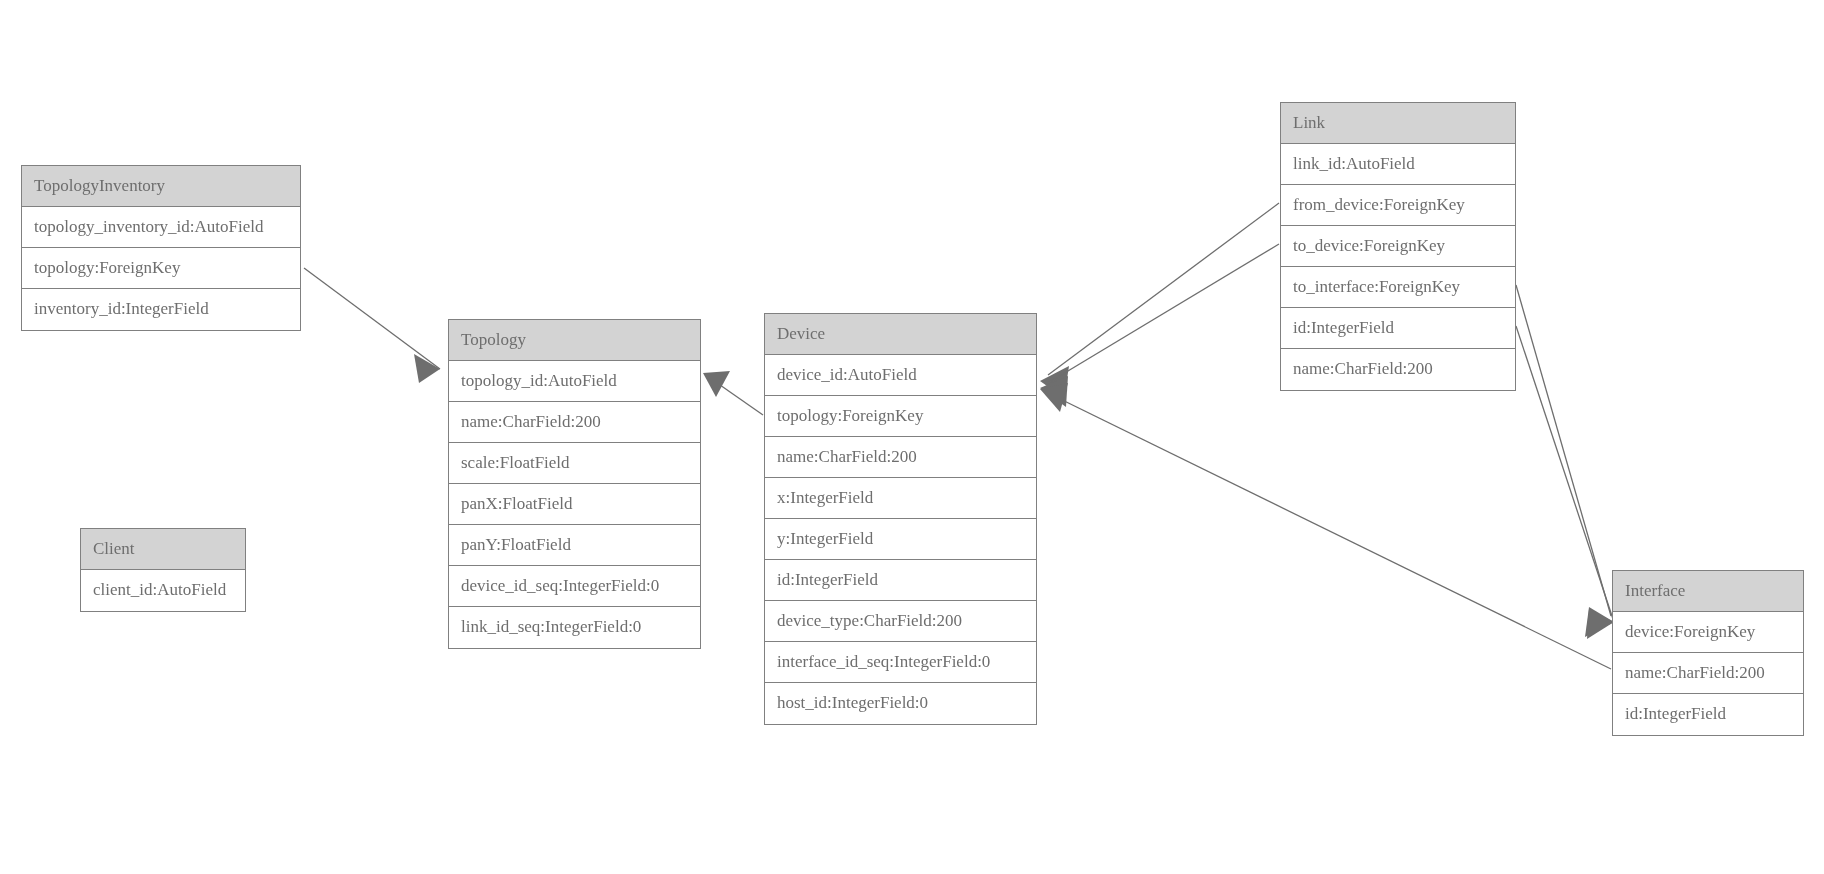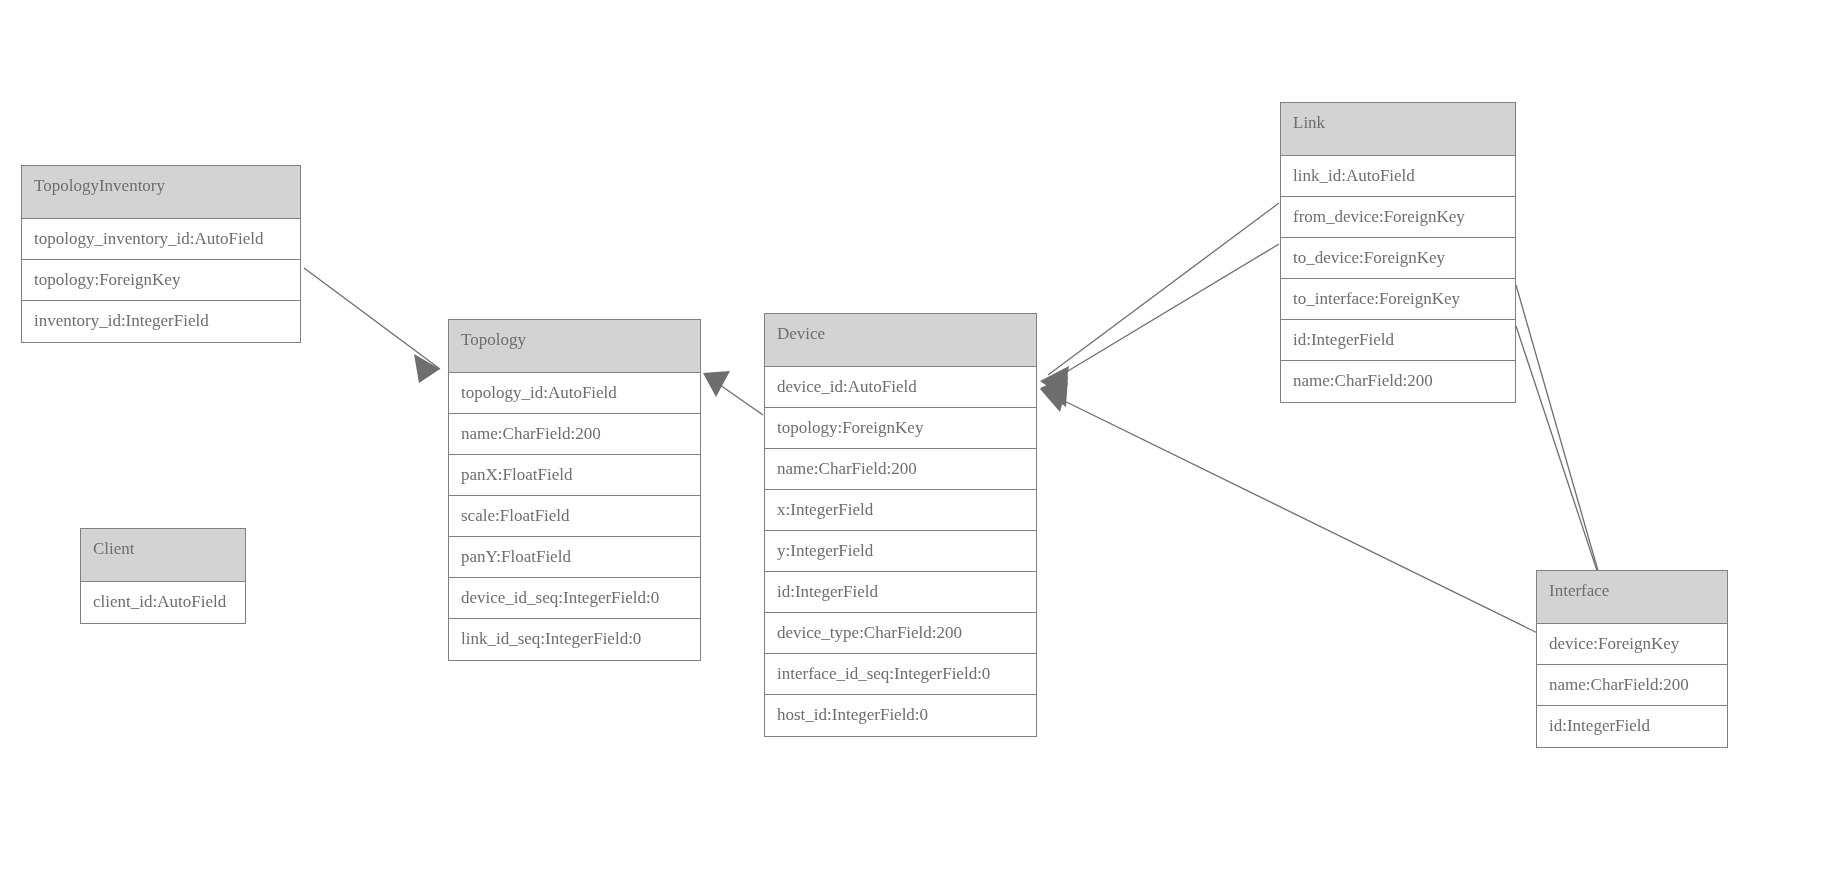--- a/index.html
+++ b/index.html
@@ -30,21 +30,21 @@
     background: #ffffff;
     z-index: 5;
   }
   .entity-header {
     box-sizing: border-box;
     background: #d3d3d3;
     border-bottom: 1px solid #808080;
     color: #6e6e6e;
     font-size: 17px;
     line-height: 40px;
-    height: 53px;
+    height: 41px;
     padding: 0 0 0 12px;
     white-space: nowrap;
     overflow: hidden;
   }
   .entity-row {
     box-sizing: border-box;
     border-bottom: 1px solid #808080;
     color: #6e6e6e;
     font-size: 17px;
     line-height: 40px;
@@ -102,22 +102,22 @@
         <div class="entity-row">inventory_id:IntegerField</div>
       </div>
       <div class="entity" style="left: 80px; top: 528px; width: 166px;">
         <div class="entity-header">Client</div>
         <div class="entity-row">client_id:AutoField</div>
       </div>
       <div class="entity" style="left: 448px; top: 319px; width: 253px;">
         <div class="entity-header">Topology</div>
         <div class="entity-row">topology_id:AutoField</div>
         <div class="entity-row">name:CharField:200</div>
+        <div class="entity-row">scale:FloatField</div>
         <div class="entity-row">panX:FloatField</div>
-        <div class="entity-row">scale:FloatField</div>
         <div class="entity-row">panY:FloatField</div>
         <div class="entity-row">device_id_seq:IntegerField:0</div>
         <div class="entity-row">link_id_seq:IntegerField:0</div>
       </div>
       <div class="entity" style="left: 764px; top: 313px; width: 273px;">
         <div class="entity-header">Device</div>
         <div class="entity-row">device_id:AutoField</div>
         <div class="entity-row">topology:ForeignKey</div>
         <div class="entity-row">name:CharField:200</div>
         <div class="entity-row">x:IntegerField</div>
@@ -129,21 +129,21 @@
       </div>
       <div class="entity" style="left: 1280px; top: 102px; width: 236px;">
         <div class="entity-header">Link</div>
         <div class="entity-row">link_id:AutoField</div>
         <div class="entity-row">from_device:ForeignKey</div>
         <div class="entity-row">to_device:ForeignKey</div>
         <div class="entity-row">to_interface:ForeignKey</div>
         <div class="entity-row">id:IntegerField</div>
         <div class="entity-row">name:CharField:200</div>
       </div>
-      <div class="entity" style="left: 1536px; top: 570px; width: 192px;">
+      <div class="entity" style="left: 1612px; top: 570px; width: 192px;">
         <div class="entity-header">Interface</div>
         <div class="entity-row">device:ForeignKey</div>
         <div class="entity-row">name:CharField:200</div>
         <div class="entity-row">id:IntegerField</div>
       </div>
     </div>
 
 </div>
 
 </body></html>

